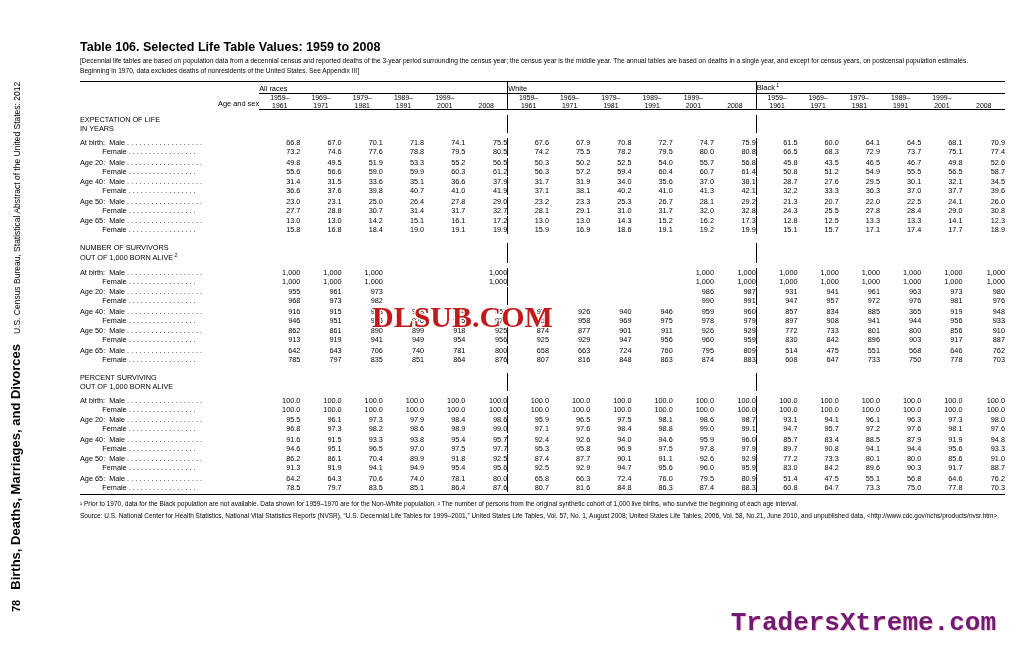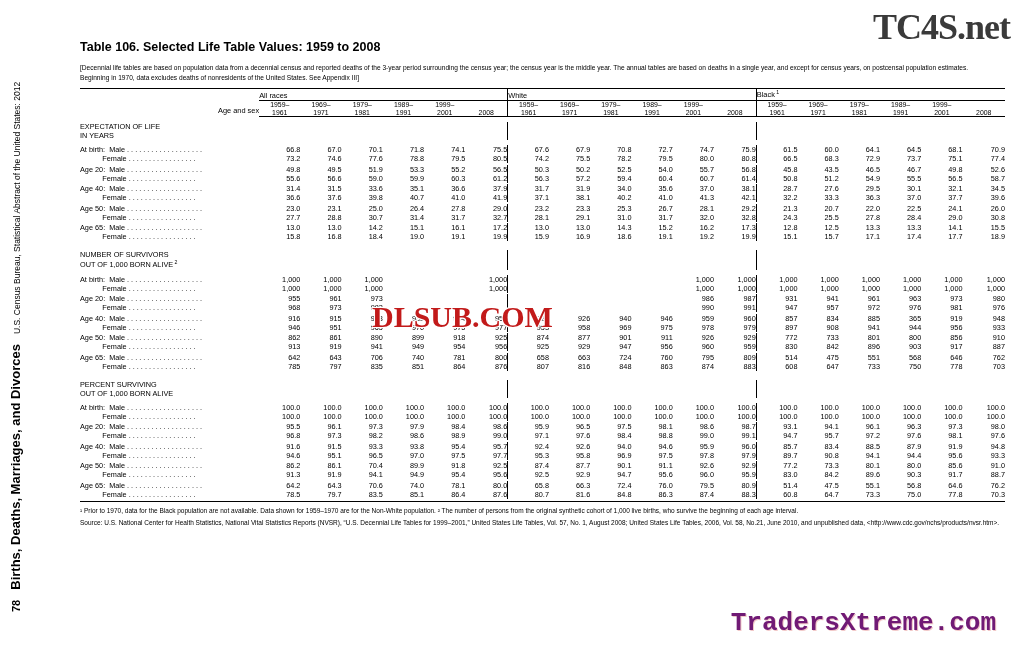--- a/index.html
+++ b/index.html
@@ -44,21 +44,21 @@
   }
   .spine-pg{font-size:11px;font-weight:bold;}
   .spine-t1{font-size:13px;font-weight:bold;}
   .spine-t2{font-size:8.5px;}
 
   
   .content{
     position:absolute;left:80px;top:40px;width:930px;
   }
   .title{
-    font-size:12.5px;font-weight:bold;margin:0 0 9px 0;
+    font-size:12.5px;font-weight:bold;margin:0 0 2px 0;
   }
   .headnote{
     font-size:6.6px;line-height:1.45;margin:0 0 6px 0;width:910px;
   }
 
   table.lt{
     border-collapse:collapse;font-size:7.2px;width:925px;
     table-layout:fixed;
   }
   table.lt td,table.lt th{
@@ -91,21 +91,20 @@
     margin-top:4px;font-size:6.5px;line-height:1.5;width:920px;
   }
   .footnotes .src{margin-top:2px;}
   sup{font-size:5.2px;vertical-align:super;}
 </style>
 </head>
 <body>
 
 <div class="page">
 
-  <div class="wm-topright">TC4S.net</div>
 
   <div class="spine">
     <div class="spine-inner">
       <span class="spine-pg">78</span>
       <span class="spine-t1">Births, Deaths, Marriages, and Divorces</span>
       <span class="spine-t2">U.S. Census Bureau, Statistical Abstract of the United States: 2012</span>
     </div>
   </div>
 
   <div class="content">
@@ -402,21 +401,21 @@
             <td class="num">13.0</td>
             <td class="num">14.3</td>
             <td class="num">15.2</td>
             <td class="num">16.2</td>
             <td class="num">17.3</td>
             <td class="num vline">12.8</td>
             <td class="num">12.5</td>
             <td class="num">13.3</td>
             <td class="num">13.3</td>
             <td class="num">14.1</td>
-            <td class="num">15.5</td>
+            <td class="num">12.3</td>
           </tr>
           <tr>
             <td class="stub">           Female . . . . . . . . . . . . . . . . .</td>
             <td class="num">15.8</td>
             <td class="num">16.8</td>
             <td class="num">18.4</td>
             <td class="num">19.0</td>
             <td class="num">19.1</td>
             <td class="num">19.9</td>
             <td class="num vline">15.9</td>

